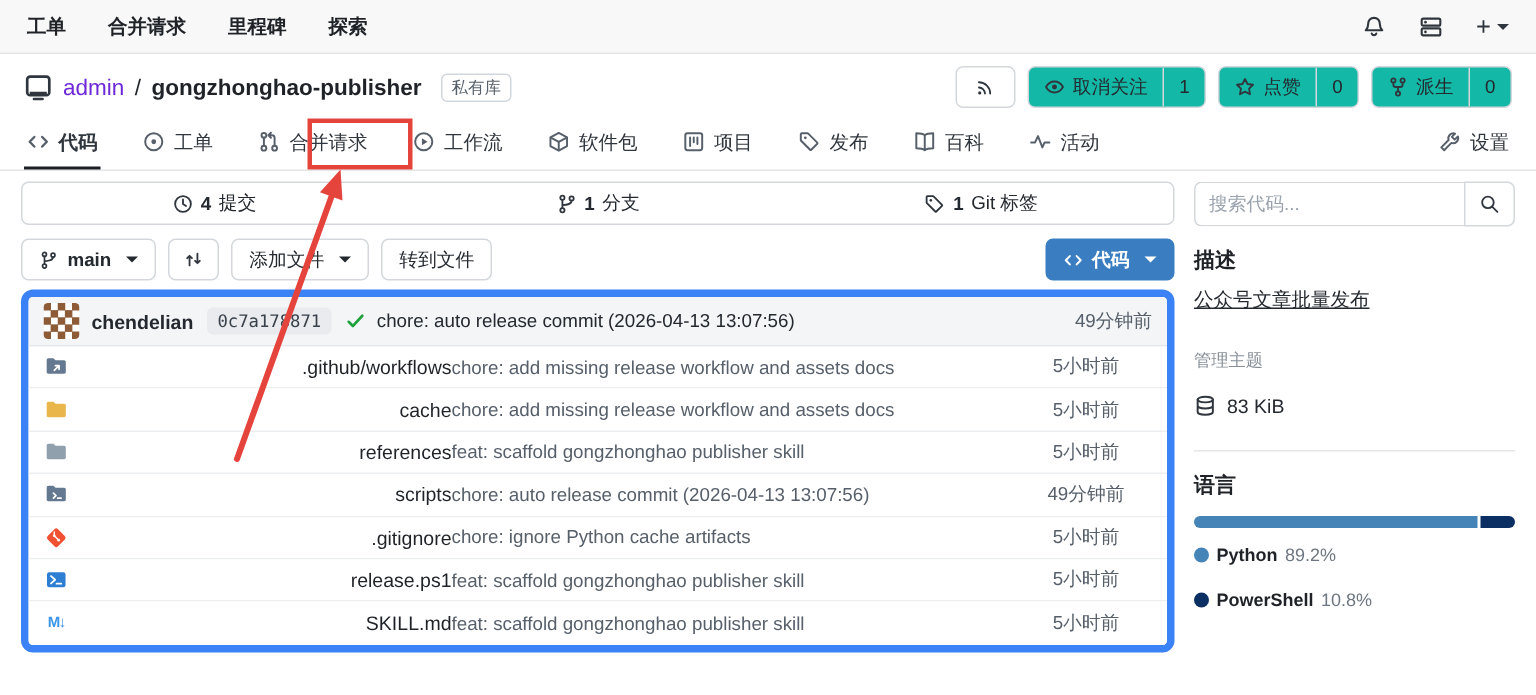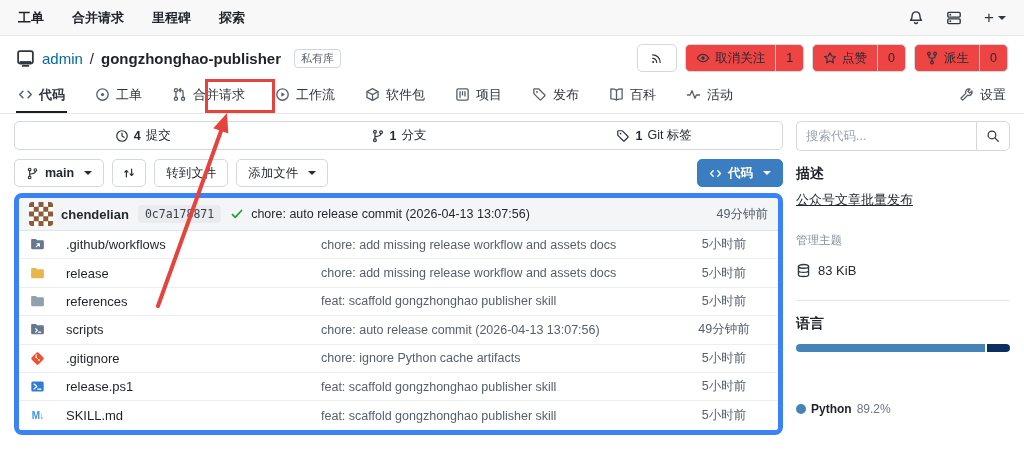--- a/index.html
+++ b/index.html
@@ -18,28 +18,28 @@
             display:flex; align-items:center; padding:0 18px; }
   .topnav-left { display:flex; gap:28px; }
   .topnav-link { color:#1f2328; font-weight:600; font-size:13px; text-decoration:none; cursor:pointer; }
   .topnav-right { margin-left:auto; display:flex; align-items:center; gap:22px; }
   .nav-icon-btn { display:flex; align-items:center; cursor:pointer; color:#30363d; }
   .plus-btn { font-size:17px; font-weight:400; display:flex; align-items:center; color:#30363d; }
 
   
   .repo-header { height:40px; display:flex; align-items:center; padding:0 16px; margin-top:2px; }
   .repo-title { display:flex; align-items:center; gap:7px; font-size:15px; }
-  .repo-owner { color:#0369a1; cursor:pointer; }
+  .repo-owner { color:#6d28d9; cursor:pointer; }
   .repo-sep { color:#1f2328; }
   .repo-name { font-weight:700; color:#1f2328; cursor:pointer; }
   .private-badge { border:1px solid #d0d7de; border-radius:4px; font-size:11px; color:#57606a;
                    padding:1px 6px; margin-left:6px; }
   .repo-actions { margin-left:auto; display:flex; gap:8px; }
   .seg-btn { display:flex; align-items:stretch; border:1px solid #d4d8dc; border-radius:5px;
-             background:#ef4444; overflow:hidden; cursor:pointer; height:28px; }
+             background:#14b8a6; overflow:hidden; cursor:pointer; height:28px; }
   .seg-main { display:flex; align-items:center; gap:5px; padding:0 10px; font-size:12.5px; color:#24292f; }
   .seg-count { display:flex; align-items:center; padding:0 10px; border-left:1px solid #d4d8dc; font-size:12.5px; }
   .icon-only-btn { display:flex; align-items:center; justify-content:center; width:40px; height:28px;
                    border:1px solid #d4d8dc; border-radius:5px; background:#fff; cursor:pointer; }
 
   
   .tabs-row { height:36px; display:flex; align-items:stretch; padding:0 16px; border-bottom:1px solid #e4e6e8; }
   .tabs-left { display:flex; gap:26px; }
   .tab { display:flex; align-items:center; gap:6px; font-size:13px; color:#30363d; cursor:pointer;
          border-bottom:2px solid transparent; padding:0 2px; }
@@ -73,22 +73,22 @@
                  color:#39414b; cursor:pointer; }
   .commit-check { margin-left:9px; display:flex; }
   .commit-msg { margin-left:7px; font-size:12.5px; color:#24292f; white-space:nowrap; overflow:hidden;
                 text-overflow:ellipsis; cursor:pointer; }
   .commit-age { margin-left:auto; font-size:12.5px; color:#57606a; padding-left:10px; }
 
   .file-row { height:28.4px; display:flex; align-items:center; padding:0 10px;
               border-bottom:1px solid #eceef0; background:#fff; }
   .file-row:last-child { border-bottom:none; }
   .file-icon { width:17px; display:flex; justify-content:center; flex:none; }
-  .file-name { margin-left:20px; width:255px; font-size:13px; color:#1f2328; cursor:pointer;
-               white-space:nowrap; overflow:hidden; }
+  .file-name { margin-left:0; width:255px; font-size:13px; color:#1f2328; cursor:pointer;
+               white-space:nowrap; overflow:hidden;text-align:right; }
   .file-msg { flex:1; font-size:12.5px; color:#57606a; white-space:nowrap; overflow:hidden;
               text-overflow:ellipsis; cursor:pointer; }
   .file-age { width:88px; text-align:center; font-size:12.5px; color:#57606a; flex:none; }
   .md-glyph { color:#3b96e8; font-weight:700; font-size:10px; letter-spacing:-1px; }
 
   
   .sidebar { flex:1; }
   .search-group { display:flex; height:30px; }
   .search-input { flex:1; border:1px solid #d4d8dc; border-right:none; border-radius:5px 0 0 5px;
                   padding:4px 9px; font-size:12.5px; color:#4c1d95; outline:none;
@@ -97,21 +97,21 @@
   .search-btn { width:34px; border:1px solid #d4d8dc; border-radius:0 5px 5px 0; background:#fff;
                 display:flex; align-items:center; justify-content:center; cursor:pointer; }
   .side-heading { font-size:14px; font-weight:700; margin-top:14px; color:#1f2328; }
   .side-desc { margin-top:8px; font-size:13px; color:#24292f;text-decoration:underline; }
   .manage-topics { margin-top:24px; font-size:11.5px; color:#878f98; cursor:pointer; }
   .size-row { margin-top:15px; display:flex; align-items:center; gap:7px; font-size:13px; color:#24292f; }
   .side-divider { margin-top:22px; border-top:1px solid #e4e6e8; }
   .lang-bar { margin-top:11px; height:8px; border-radius:4px; overflow:hidden; display:flex; gap:2px; cursor:pointer; }
   .lang-seg { height:100%; }
   .lang-legend { margin-top:11px; display:flex; gap:16px; align-items:center; flex-wrap:wrap; }
-  .legend-item { display:flex; align-items:center; gap:5px; font-size:12px; cursor:pointer;margin-top:39px; }
+  .legend-item { display:flex; align-items:center; gap:5px; font-size:12px; cursor:pointer; }
   .legend-dot { width:10px; height:10px; border-radius:50%; flex:none; }
   .legend-name { color:#1f2328; font-weight:600; }
   .legend-pct { color:#6e7781; }
 
   
   .annotation-overlay { position:absolute; left:0; top:0; pointer-events:none; z-index:50; }
 </style>
 </head>
 <body>
 
@@ -313,25 +313,25 @@
           </svg>
         <span>main</span>
         <span class="caret"></span>
       </span>
       <span class="btn" style="padding:0 9px;">
         <svg width="14" height="14" viewBox="0 0 16 16">
             <path class="ic ic-dark" d="M5 12.5V5.3M3.2 7 5 5.2 6.8 7M11 3.5v7.2M9.2 9 11 10.8 12.8 9"></path>
           </svg>
       </span>
       <span class="btn">
-        <span>转到文件</span>
-      </span>
-      <span class="btn">
         <span>添加文件</span>
         <span class="caret"></span>
+      </span>
+      <span class="btn">
+        <span>转到文件</span>
       </span>
       <span class="btn btn-primary">
         <svg width="13" height="13" viewBox="0 0 16 16">
             <path class="ic" style="stroke-width:1.7" d="M5.2 4.6 1.9 8l3.3 3.4M10.8 4.6 14.1 8l-3.3 3.4"></path>
           </svg>
         <span>代码</span>
         <span class="caret"></span>
       </span>
     </div>
 
@@ -376,21 +376,21 @@
         <span class="file-name">.github/workflows</span>
         <span class="file-msg">chore: add missing release workflow and assets docs</span>
         <span class="file-age">5小时前</span>
       </div>
       <div class="file-row">
         <span class="file-icon">
           <svg width="15" height="15" viewBox="0 0 16 16">
               <path d="M1.2 3.2c0-.7.5-1.2 1.2-1.2h3.1c.4 0 .7.1 1 .4l1 1h6.1c.7 0 1.2.5 1.2 1.2v7.2c0 .7-.5 1.2-1.2 1.2H2.4c-.7 0-1.2-.5-1.2-1.2z" fill="#e8b64b"></path>
             </svg>
         </span>
-        <span class="file-name">release</span>
+        <span class="file-name">cache</span>
         <span class="file-msg">chore: add missing release workflow and assets docs</span>
         <span class="file-age">5小时前</span>
       </div>
       <div class="file-row">
         <span class="file-icon">
           <svg width="15" height="15" viewBox="0 0 16 16">
               <path d="M1.2 3.2c0-.7.5-1.2 1.2-1.2h3.1c.4 0 .7.1 1 .4l1 1h6.1c.7 0 1.2.5 1.2 1.2v7.2c0 .7-.5 1.2-1.2 1.2H2.4c-.7 0-1.2-.5-1.2-1.2z" fill="#90a0ad"></path>
             </svg>
         </span>
         <span class="file-name">references</span>

